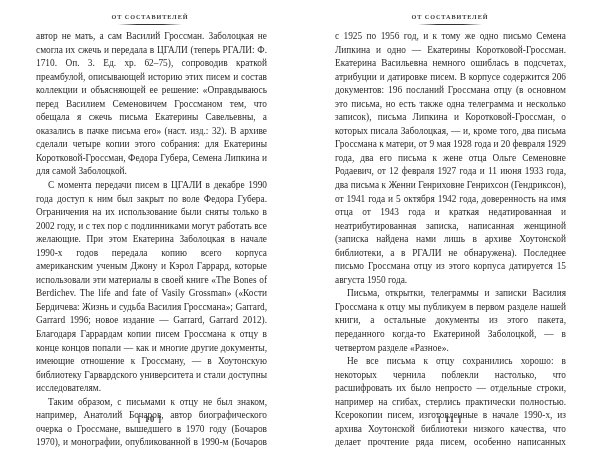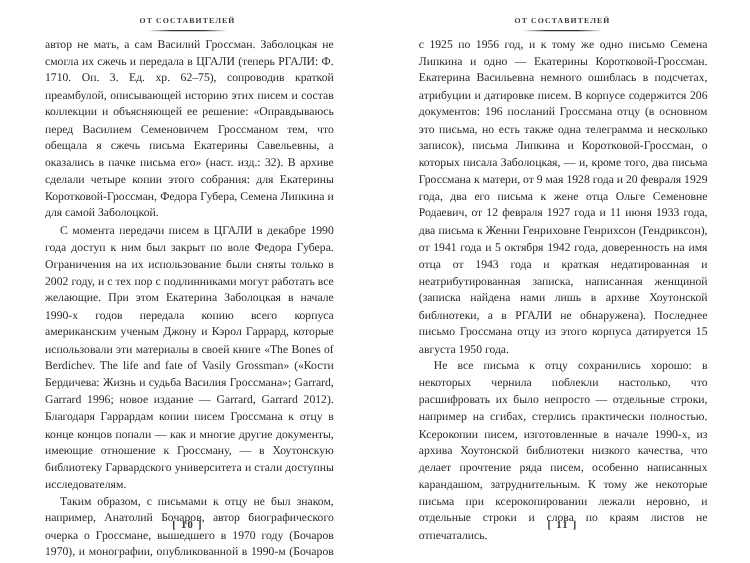--- a/index.html
+++ b/index.html
@@ -29,17 +29,18 @@
 
   </div>
   <div class="folio">[ 10 ]</div>
 </div>
 
 <div class="page right">
   <div class="header">ОТ СОСТАВИТЕЛЕЙ</div>
   <div class="header-rule"></div>
   <div class="body">
     <p>с 1925 по 1956 год, и к тому же одно письмо Семена Липкина и одно — Екатерины Коротковой-Гроссман. Екатерина Васильевна немного ошиблась в подсчетах, атрибуции и датировке писем. В корпусе содержится 206 документов: 196 посланий Гроссмана отцу (в основном это письма, но есть также одна телеграмма и несколько записок), письма Липкина и Коротковой-Гроссман, о которых писала Заболоцкая, — и, кроме того, два письма Гроссмана к матери, от 9 мая 1928 года и 20 февраля 1929 года, два его письма к жене отца Ольге Семеновне Родаевич, от 12 февраля 1927 года и 11 июня 1933 года, два письма к Женни Генриховне Генрихсон (Гендриксон), от 1941 года и 5 октября 1942 года, доверенность на имя отца от 1943 года и краткая недатированная и неатрибутированная записка, написанная женщиной (записка найдена нами лишь в архиве Хоутонской библиотеки, а в РГАЛИ не обнаружена). Последнее письмо Гроссмана отцу из этого корпуса датируется 15 августа 1950 года.</p>
+    <p class="indent">Письма, открытки, телеграммы и записки Василия Гроссмана к отцу мы публикуем в первом разделе нашей книги, а остальные документы из этого пакета, переданного когда-то Екатериной Заболоцкой, — в четвертом разделе «Разное».</p>
     <p class="indent">Не все письма к отцу сохранились хорошо: в некоторых чернила поблекли настолько, что расшифровать их было непросто — отдельные строки, например на сгибах, стерлись практически полностью. Ксерокопии писем, изготовленные в начале 1990-х, из архива Хоутонской библиотеки низкого качества, что делает прочтение ряда писем, особенно написанных карандашом, затруднительным. К тому же некоторые письма при ксерокопировании лежали неровно, и отдельные строки и слова по краям листов не отпечатались.</p>
 
   </div>
   <div class="folio">[ 11 ]</div>
 </div>
 
 </body></html>

